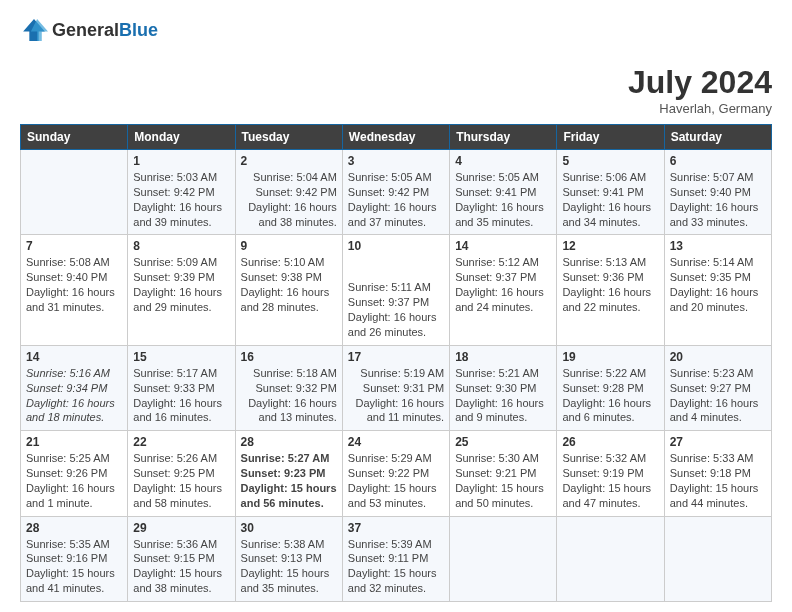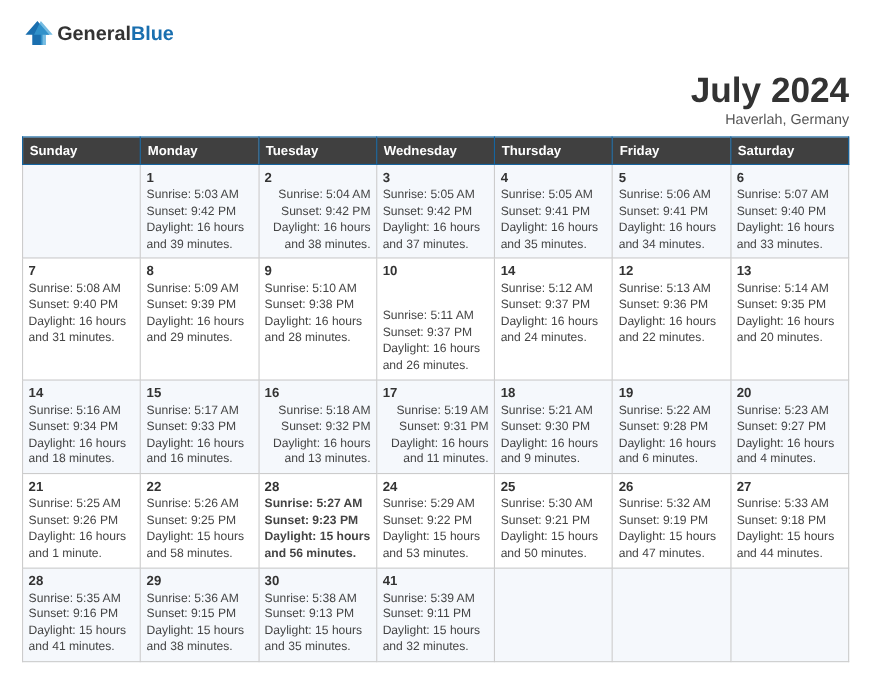--- a/index.html
+++ b/index.html
@@ -218,21 +218,21 @@
             <span class="day-number">13</span>
             <div class="day-info" style="white-space: pre-line;">Sunrise: 5:14 AM
 Sunset: 9:35 PM
 Daylight: 16 hours
 and 20 minutes.</div>
           </td>
         </tr>
         <tr>
           <td>
             <span class="day-number">14</span>
-            <div class="day-info" style="white-space: pre-line;">Sunrise: 5:16 AM
+            <div class="day-info" style="white-space: pre-line; font-style: italic;">Sunrise: 5:16 AM
 Sunset: 9:34 PM
 Daylight: 16 hours
 and 18 minutes.</div>
           </td>
           <td>
             <span class="day-number">15</span>
             <div class="day-info" style="white-space: pre-line;">Sunrise: 5:17 AM
 Sunset: 9:33 PM
 Daylight: 16 hours
 and 16 minutes.</div>
@@ -340,21 +340,21 @@
 and 38 minutes.</div>
           </td>
           <td>
             <span class="day-number">30</span>
             <div class="day-info" style="white-space: pre-line;">Sunrise: 5:38 AM
 Sunset: 9:13 PM
 Daylight: 15 hours
 and 35 minutes.</div>
           </td>
           <td>
-            <span class="day-number">41</span>
+            <span class="day-number">37</span>
             <div class="day-info" style="white-space: pre-line;">Sunrise: 5:39 AM
 Sunset: 9:11 PM
 Daylight: 15 hours
 and 32 minutes.</div>
           </td>
           <td class="empty-cell"></td>
           <td class="empty-cell"></td>
           <td class="empty-cell"></td>
         </tr>
       </tbody>

